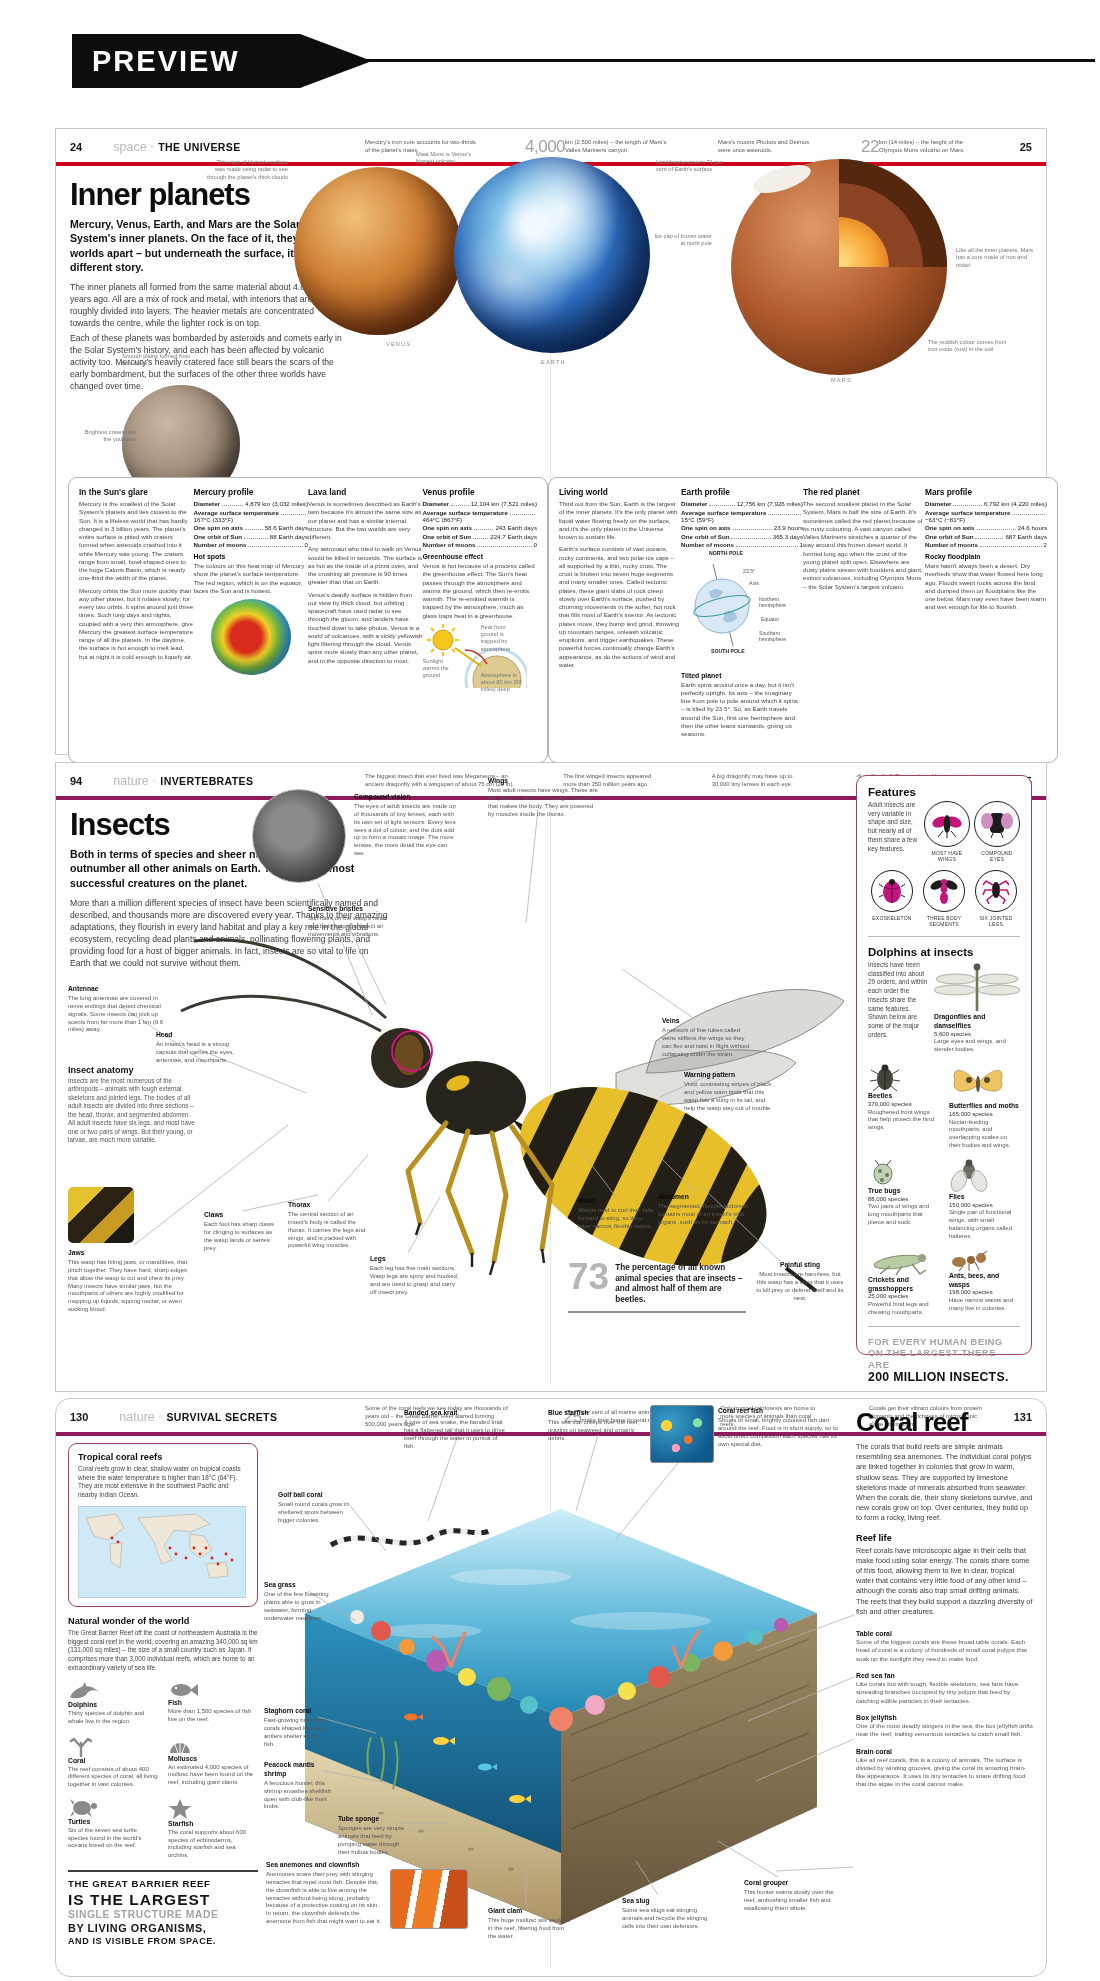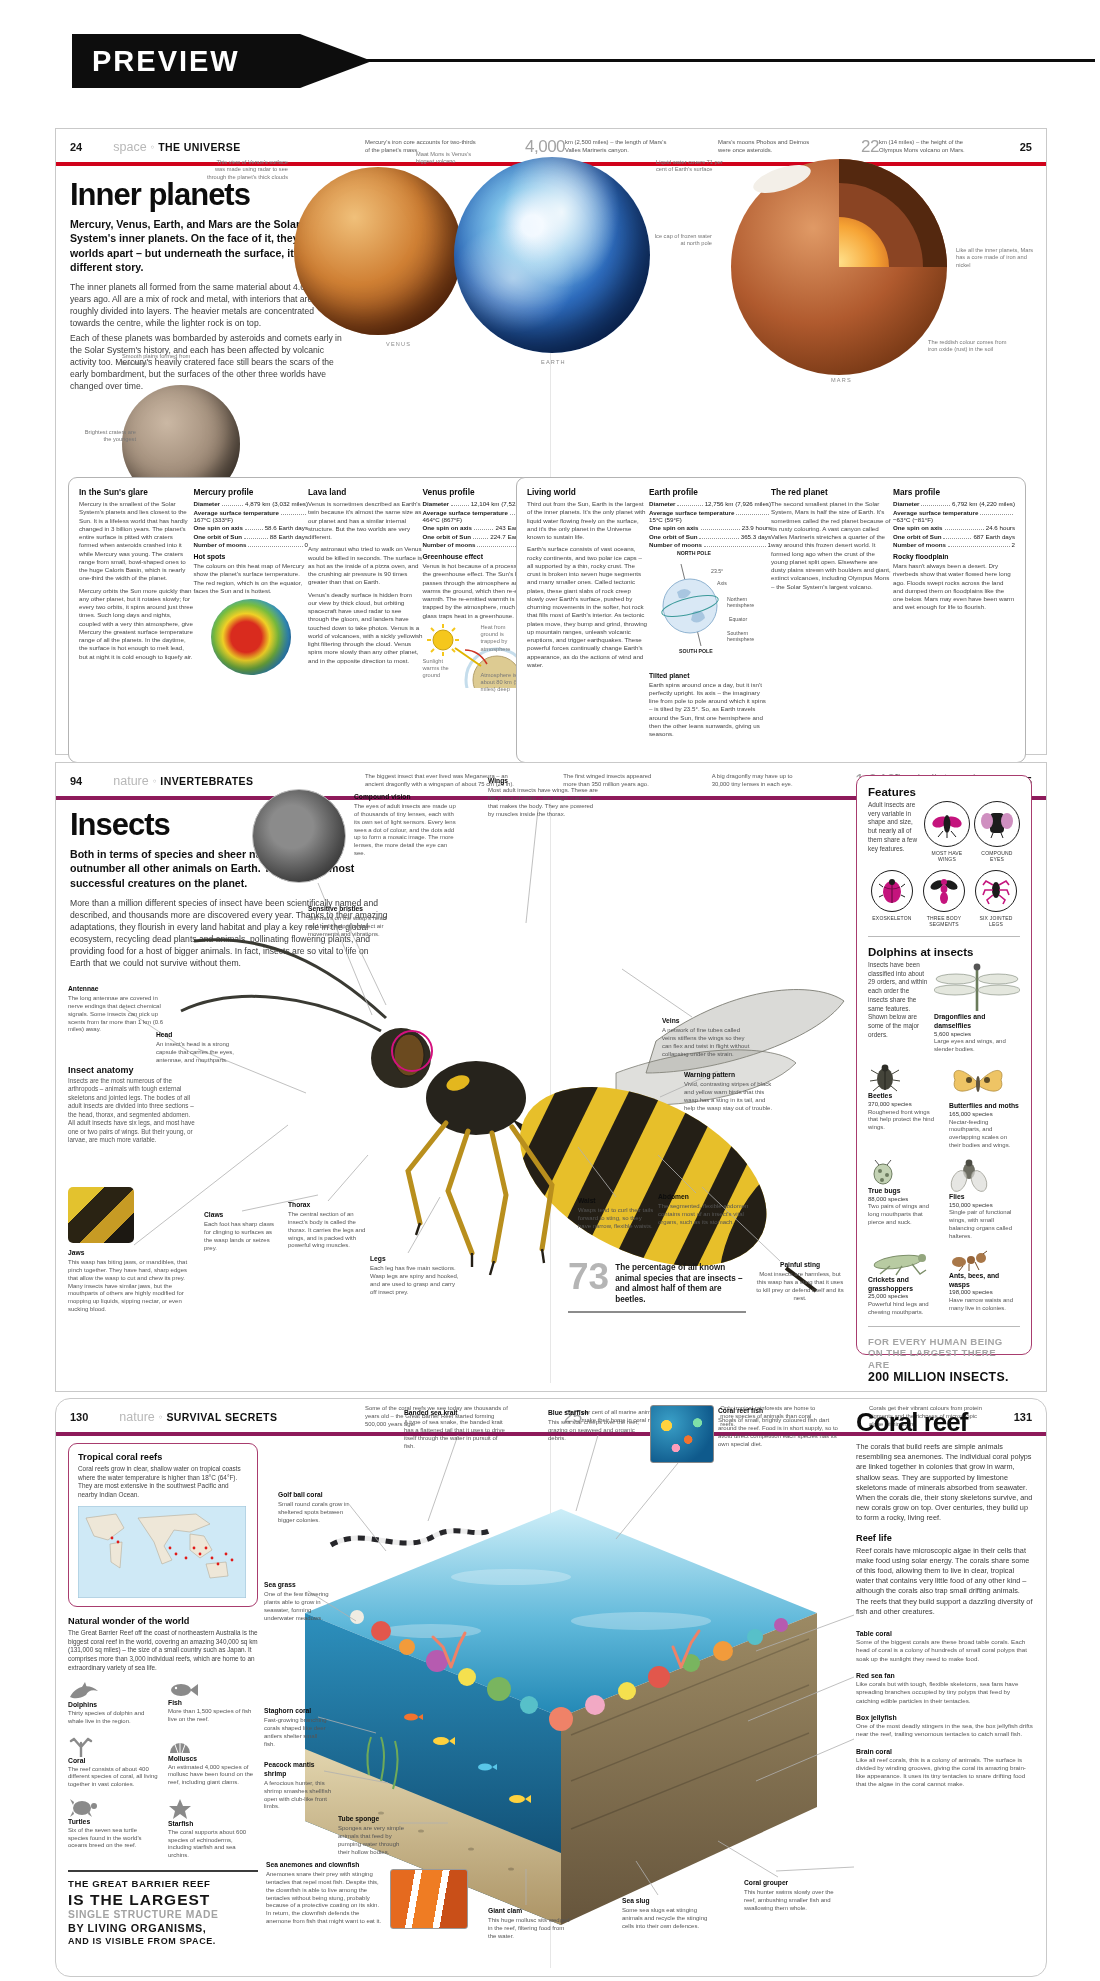--- a/index.html
+++ b/index.html
@@ -298,21 +298,21 @@
             <path d="M32,24 L58,42" stroke="#e0b400" stroke-width="2"></path>
             <path d="M64,40 C58,30 50,26 42,26" stroke="#cc3322" stroke-width="1.6" fill="none"></path>
           </svg>
           <span class="cap" style="left:0;top:34px;width:38px;">Sunlight warms the ground</span>
           <span class="cap" style="left:58px;top:0;width:44px;">Heat from ground is trapped by atmosphere</span>
           <span class="cap" style="left:58px;top:48px;width:46px;">Atmosphere is about 80 km (50 miles) deep</span>
         </div>
       </div>
     </div>
 
-    <div class="pbox" style="left:460px;top:348px;width:488px;height:266px;grid-template-columns:1fr 1fr 1fr 1fr;">
+    <div class="pbox" style="left:492px;top:348px;width:488px;height:266px;grid-template-columns:1fr 1fr 1fr 1fr;">
       <div class="pcol">
         <h4>Living world</h4>
         <p>Third out from the Sun, Earth is the largest of the inner planets. It's the only planet with liquid water flowing freely on the surface, and it's the only planet in the Universe known to sustain life.</p>
         <p>Earth's surface consists of vast oceans, rocky continents, and two polar ice caps – all supported by a thin, rocky crust. The crust is broken into seven huge segments and many smaller ones. Called tectonic plates, these giant slabs of rock creep slowly over Earth's surface, pushed by churning movements in the softer, hot rock that fills most of Earth's interior. As tectonic plates move, they bump and grind, throwing up mountain ranges, unleash volcanic eruptions, and trigger earthquakes. These powerful forces continually change Earth's appearance, as do the actions of wind and water.</p>
       </div>
       <div class="pcol">
         <h4>Earth profile</h4>
         <div class="srow">
             <b>Diameter</b>
             <i></i>

